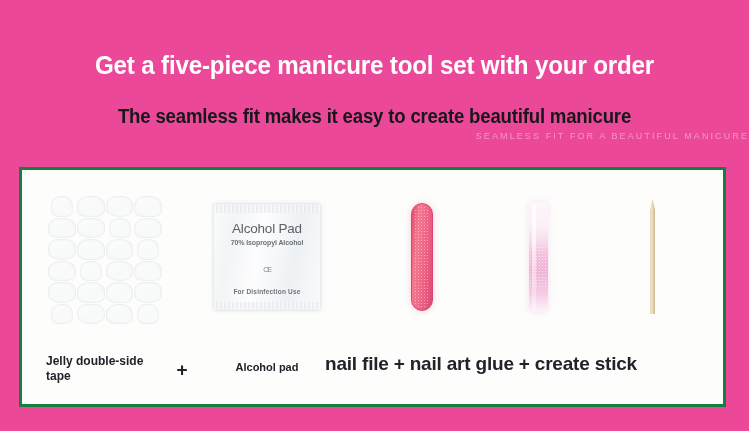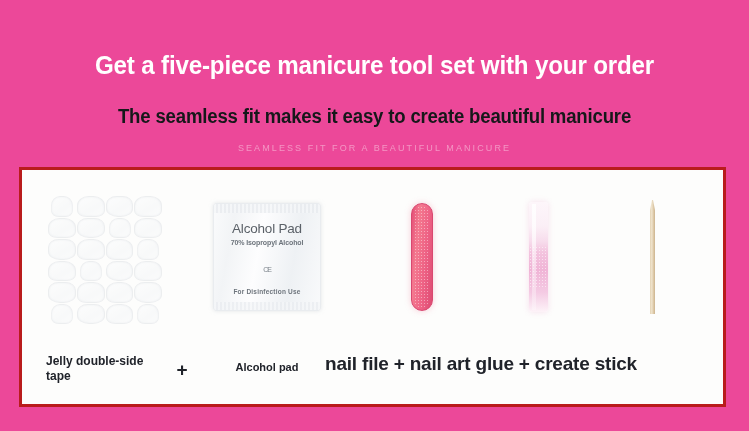--- a/index.html
+++ b/index.html
@@ -60,38 +60,37 @@
     transform: scaleX(0.93);
     transform-origin: center top;
     white-space: nowrap;
   }
 
   .headline-whisper {
     position: absolute;
     top: 131px;
     left: 0;
     width: 749px;
-    text-align: center;
+    text-align: right;
     font-size: 9px;
     font-weight: normal;
     color: rgba(255, 255, 255, 0.42);
     letter-spacing: 2.1px;
     white-space: nowrap;
-    margin-top: 12px;
   }
 
   
   #product-panel {
     position: absolute;
     left: 19px;
     top: 167px;
     width: 707px;
     height: 240px;
     background: #fdfdfc;
-    border: 3px solid #b91c1c;
+    border: 3px solid #15803d;
     box-sizing: border-box;
   }
 
   .panel-inner {
     position: relative;
     width: 100%;
     height: 100%;
   }
 
   

